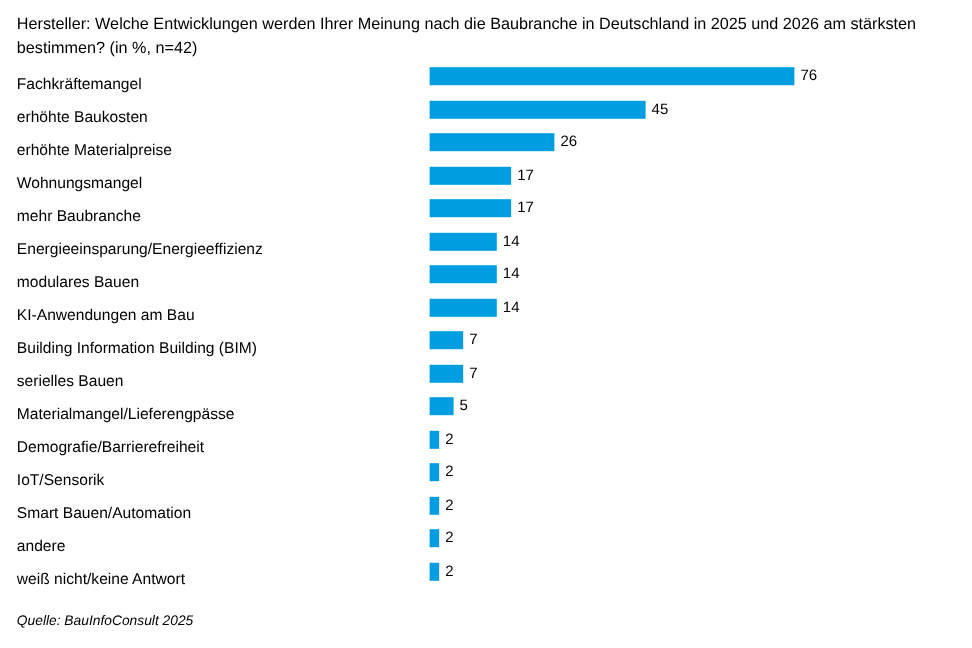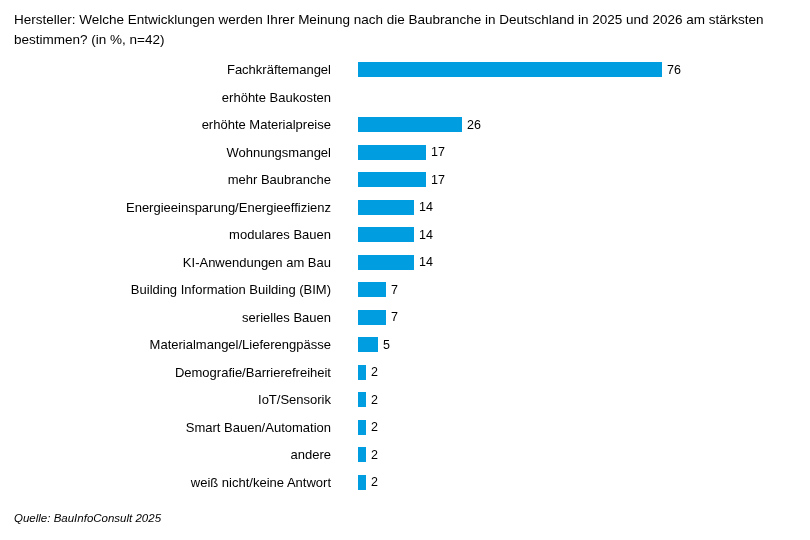--- a/index.html
+++ b/index.html
@@ -37,32 +37,31 @@
     width: 784px;
     height: 440px;
   }
   .row {
     display: flex;
     align-items: center;
     height: 27.5px;
   }
   .cat-label {
     width: 344px;
-    text-align: right;
-    padding-right: 27px;
+    text-align: left;
+    padding-right: 9px;
     box-sizing: border-box;
     font-size: 13px;
     color: #000000;
     white-space: nowrap;
     overflow: visible;
   }
   .bar-wrap {
     flex: 1;
     display: flex;
-    align-items: center;
     height: 100%;
   }
   .bar {
     height: 15px;
     background: #009ee0;
   }
   .bar-value {
     font-size: 12.5px;
     color: #000000;
     margin-left: 5px;
@@ -90,20 +89,24 @@
     <div class="row">
       <div class="cat-label">Fachkräftemangel</div>
       <div class="bar-wrap">
         <div class="bar" style="width:304px"></div>
         <div class="bar-value">76</div>
       </div>
     </div>
 
     <div class="row">
       <div class="cat-label">erhöhte Baukosten</div>
+      <div class="bar-wrap">
+        <div class="bar" style="width:180px"></div>
+        <div class="bar-value">45</div>
+      </div>
     </div>
 
 
     <div class="row">
       <div class="cat-label">erhöhte Materialpreise</div>
       <div class="bar-wrap">
         <div class="bar" style="width:104px"></div>
         <div class="bar-value">26</div>
       </div>
     </div>

